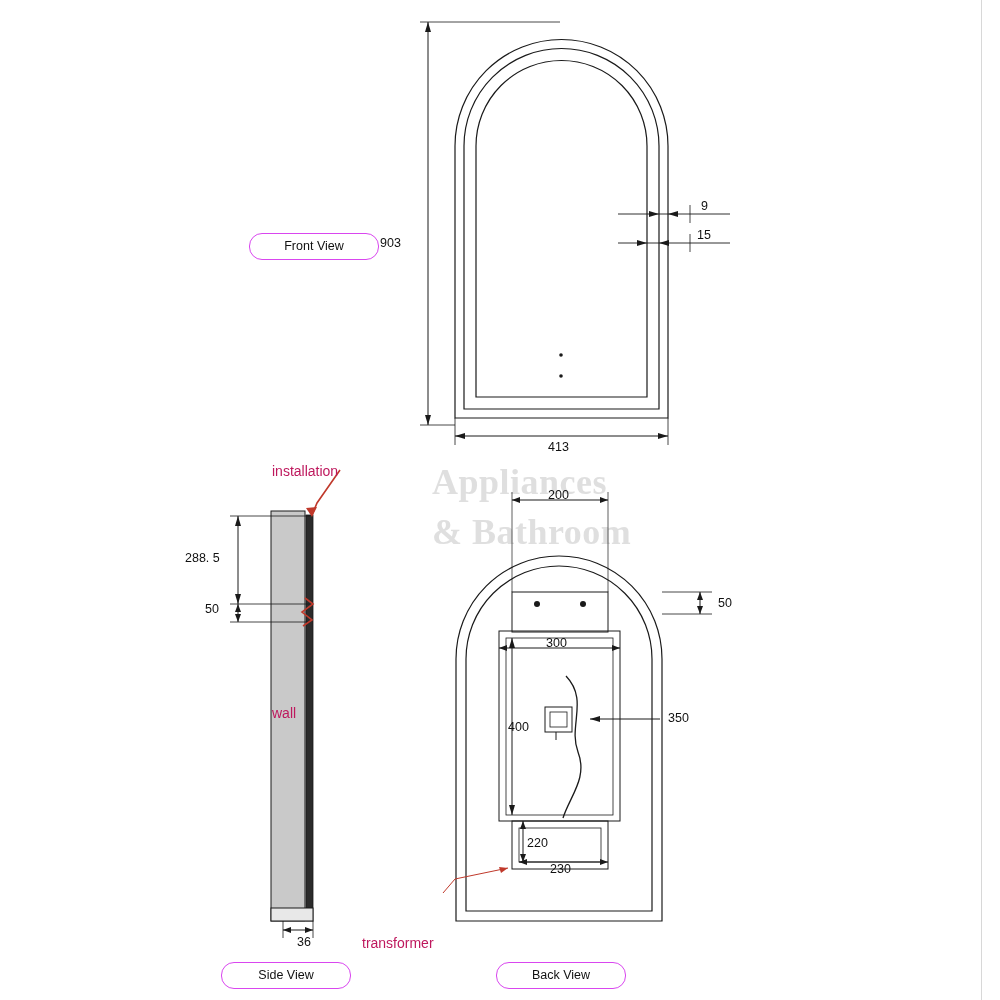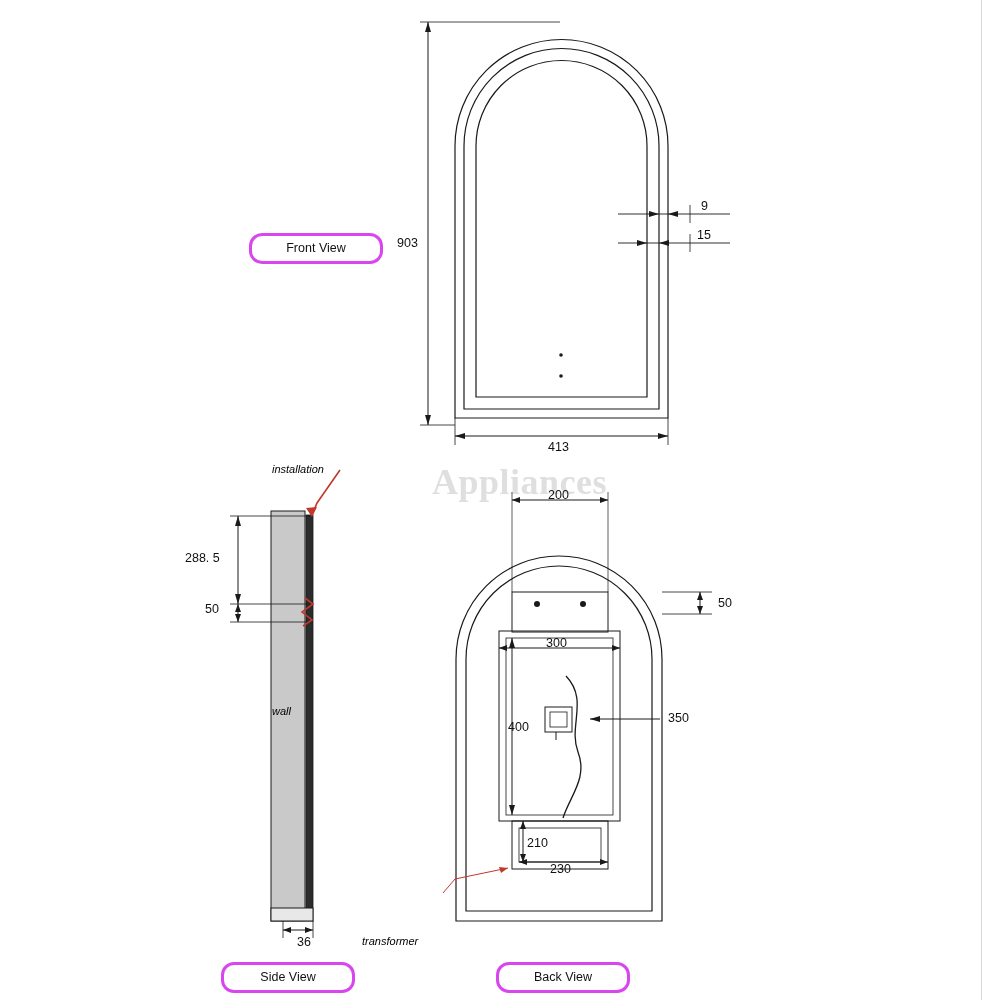--- a/index.html
+++ b/index.html
@@ -36,27 +36,26 @@
     height: 1000px;
   }
   .lbl {
     position: absolute;
     font-size: 12.5px;
     line-height: 1;
     color: #111;
     white-space: nowrap;
   }
   .lbl.red {
-    color: #000000;
-    font-size: 11px;
-    font-style: italic;
+    color: #be185d;
+    font-size: 14px;
   }
   .pill {
     position: absolute;
-    border: 3px solid #d946ef;
+    border: 1px solid #d946ef;
     border-radius: 13px;
     height: 25px;
     line-height: 25px;
     text-align: center;
     font-size: 12.5px;
     background: #ffffff;
     color: #111;
   }
   .wm {
     position: absolute;
@@ -73,20 +72,21 @@
   }
 </style>
 </head>
 <body>
 
 <div id="sheet">
 
   <div class="right-border"></div>
 
   <div class="wm wm-text" style="left:432px; top:460px;">Appliances</div>
+  <div class="wm wm-text" style="left:432px; top:510px;">&amp; Bathroom</div>
 
   <svg class="layer" viewBox="0 0 1000 1000">
     <g fill="none" stroke="#1a1a1a" stroke-width="1.2">
 
       <path d="M455,418 L455,146 A106.5,106.5 0 0 1 668,146 L668,418 Z"></path>
 
       <path d="M464,409 L464,146 A97.5,97.5 0 0 1 659,146 L659,409 Z"></path>
 
       <path d="M476,397 L476,146 A85.5,85.5 0 0 1 647,146 L647,397 Z"></path>
 
@@ -195,37 +195,37 @@
       <polygon points="508,868 499,867 501,873" fill="#c0392b" stroke="none"></polygon>
     </g>
 
     <g fill="none" stroke="#c0392b" stroke-width="1.6">
       <path d="M340,470 L317,503 L312,515"></path>
       <path d="M305,598 L313,604 L302,612 L312,620 L303,626"></path>
     </g>
     <polygon points="312,517 306,508 317,507" fill="#c0392b" stroke="none"></polygon>
   </svg>
 
-  <div class="lbl" style="left:397px; top:237px;">903</div>
+  <div class="lbl" style="left:380px; top:237px;">903</div>
   <div class="lbl" style="left:548px; top:441px;">413</div>
   <div class="lbl" style="left:701px; top:200px;">9</div>
   <div class="lbl" style="left:697px; top:229px;">15</div>
 
   <div class="lbl" style="left:185px; top:552px;">288. 5</div>
   <div class="lbl" style="left:205px; top:603px;">50</div>
   <div class="lbl" style="left:297px; top:936px;">36</div>
   <div class="lbl red" style="left:272px; top:464px;">installation</div>
   <div class="lbl red" style="left:272px; top:706px;">wall</div>
 
   <div class="lbl" style="left:548px; top:489px;">200</div>
   <div class="lbl" style="left:718px; top:597px;">50</div>
   <div class="lbl" style="left:546px; top:637px;">300</div>
   <div class="lbl" style="left:508px; top:721px;">400</div>
   <div class="lbl" style="left:668px; top:712px;">350</div>
-  <div class="lbl" style="left:527px; top:837px;">210</div>
+  <div class="lbl" style="left:527px; top:837px;">220</div>
   <div class="lbl" style="left:550px; top:851px;margin-top:12px;">230</div>
   <div class="lbl red" style="left:362px; top:936px;">transformer</div>
 
   <div class="pill" style="left:249px; top:233px; width:128px;">Front View</div>
   <div class="pill" style="left:221px; top:962px; width:128px;">Side View</div>
   <div class="pill" style="left:496px; top:962px; width:128px;">Back View</div>
 
 </div>
 
 </body></html>

